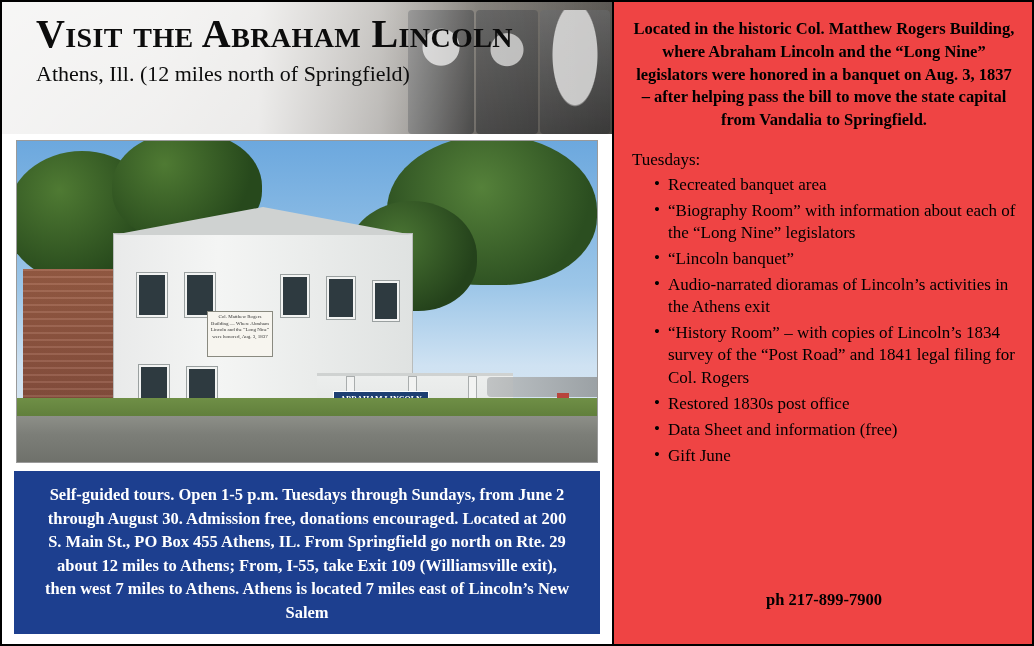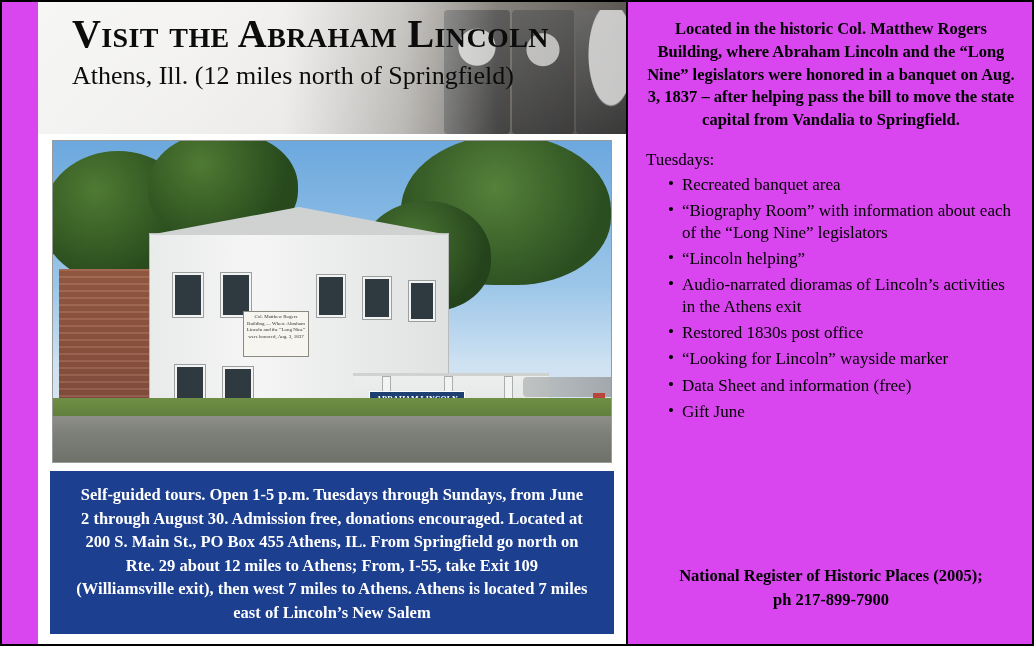--- a/index.html
+++ b/index.html
@@ -12,23 +12,22 @@
     height: 646px;
     font-family: "Liberation Serif", serif;
     overflow: hidden;
   }
   #ad {
     position: relative;
     width: 1034px;
     height: 646px;
     box-sizing: border-box;
     border: 2px solid #000000;
-    background: #d946ef;
+    background: #ef4444;
     display: flex;
-    padding-left: 36px;
   }
   
   .left-col {
     position: relative;
     width: 612px;
     height: 100%;
     box-sizing: border-box;
     border-right: 2px solid #000000;
     background: #ffffff;
     display: flex;
@@ -104,21 +103,21 @@
     font-size: 40px;
     font-variant: small-caps;
   }
   .title-line2 {
     font-size: 40px;
     font-variant: small-caps;
     margin-top: 2px;
   }
   .subtitle {
     margin-top: 6px;
-    font-size: 26px;
+    font-size: 22px;
     color: #0c0c0c;
     font-family: "Liberation Serif", serif;
   }
   .photo-wrap {
     position: relative;
     margin: 6px 14px 0 14px;
     height: 340px;
     overflow: hidden;
     border: 1px solid #9a9a9a;
     background: #7fb2dd;
@@ -370,27 +369,26 @@
   </div>
 
   <div class="right-col">
     <div class="intro">Located in the historic Col. Matthew Rogers Building, where Abraham Lincoln and the “Long Nine” legislators were honored in a banquet on Aug. 3, 1837 – after helping pass the bill to move the state capital from Vandalia to Springfield.</div>
 
     <div class="includes-label">Tuesdays:</div>
 
     <ul class="features">
       <li>Recreated banquet area</li>
       <li>“Biography Room” with information about each of the “Long Nine” legislators</li>
-      <li>“Lincoln helping”</li>
+      <li>“Lincoln banquet”</li>
       <li>Audio-narrated dioramas of Lincoln’s activities in the Athens exit</li>
+      <li>“History Room” – with copies of Lincoln’s 1834 survey of the “Post Road” and 1841 legal filing for Col. Rogers</li>
       <li>Restored 1830s post office</li>
-      <li>“Looking for Lincoln” wayside marker</li>
       <li>Data Sheet and information (free)</li>
       <li>Gift June</li>
     </ul>
 
     <div class="footer-block">
-      <div>National Register of Historic Places (2005);</div>
       <div>ph 217-899-7900</div>
     </div>
   </div>
 
 </div>
 
 </body></html>

